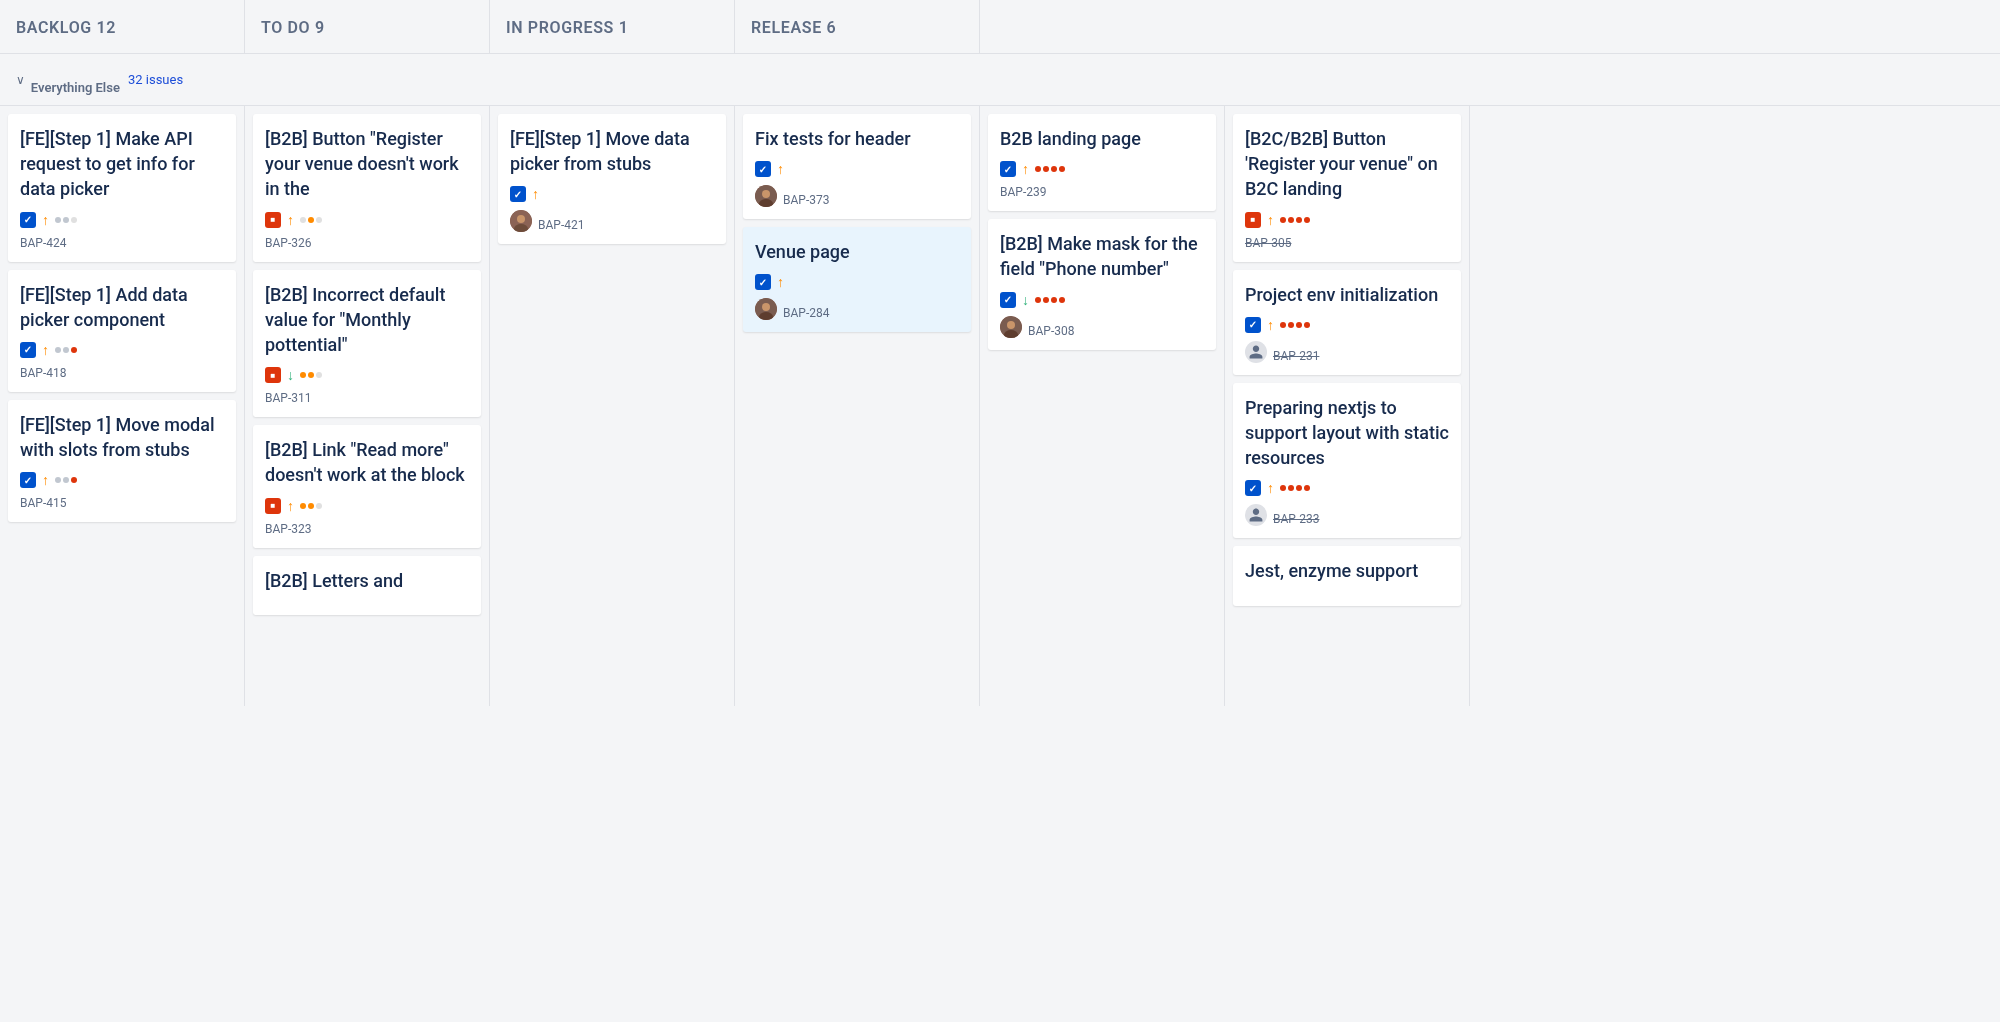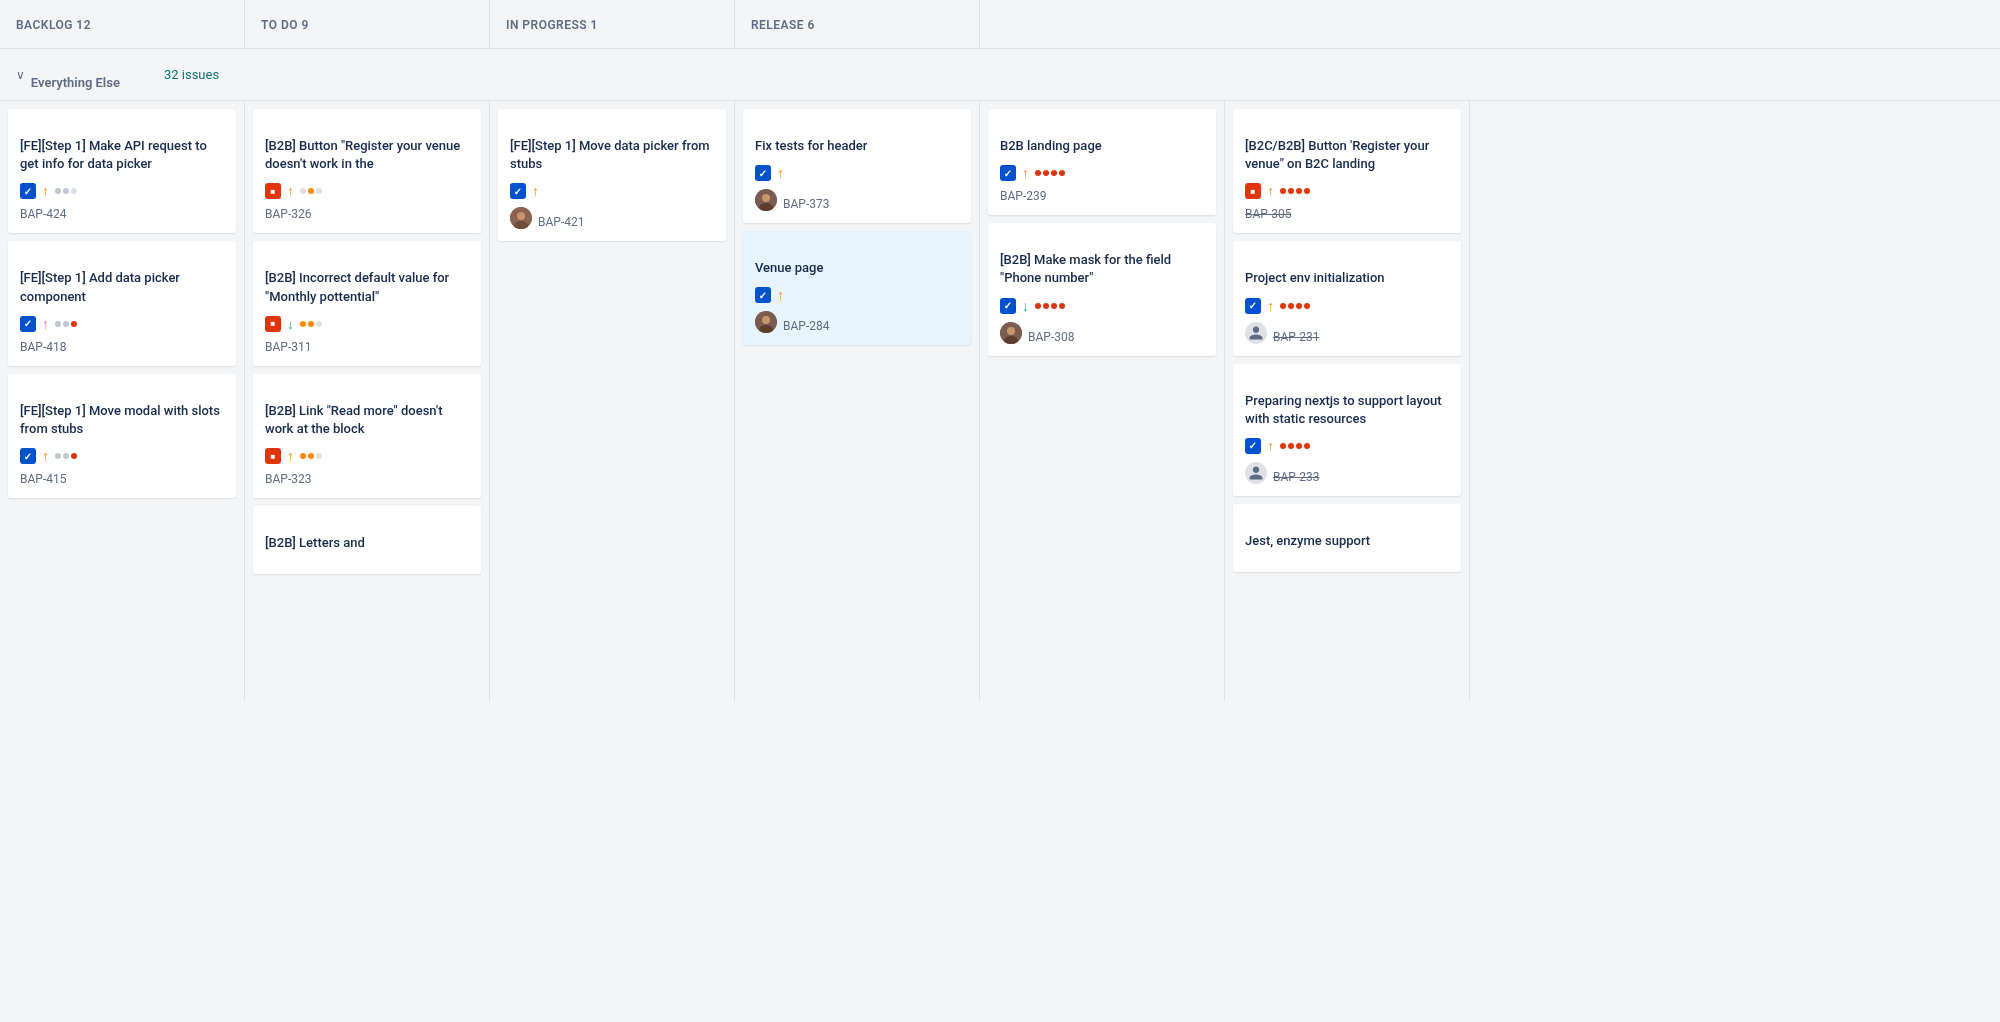--- a/index.html
+++ b/index.html
@@ -21,21 +21,21 @@
       display: flex;
       background: #f4f5f7;
       border-bottom: 1px solid #dfe1e6;
       padding: 0;
     }
 
     .col-header {
       width: 245px;
       min-width: 245px;
       padding: 18px 16px 16px;
-      font-size: 12px;
+      font-size: 16px;
       font-weight: 600;
       color: #5e6c84;
       letter-spacing: 0.04em;
       text-transform: uppercase;
       border-right: 1px solid #dfe1e6;
     }
 
     .group-row {
       display: flex;
       align-items: center;
@@ -53,22 +53,21 @@
     }
 
     .group-label {
       font-weight: 600;
       color: #5e6c84;
       margin-right: 8px;
       margin-top: 16px;
     }
 
     .group-count {
-      color: #0f766e;
-      margin-left: 36px;
+      color: #1d4ed8;
     }
 
     .columns-body {
       display: flex;
       flex: 1;
       align-items: flex-start;
     }
 
     .column {
       width: 245px;
@@ -86,26 +85,25 @@
       margin-bottom: 8px;
       box-shadow: 0 1px 2px rgba(0,0,0,0.1);
       cursor: pointer;
     }
 
     .card.highlighted {
       background: #e8f4fd;
     }
 
     .card-title {
-      font-size: 13px;
+      font-size: 18px;
       font-weight: 500;
       color: #172b4d;
       margin-bottom: 10px;
       line-height: 1.4;
-      margin-top: 16px;
     }
 
     .card-meta {
       display: flex;
       align-items: center;
       gap: 6px;
       margin-bottom: 8px;
     }
 
     .card-footer {

